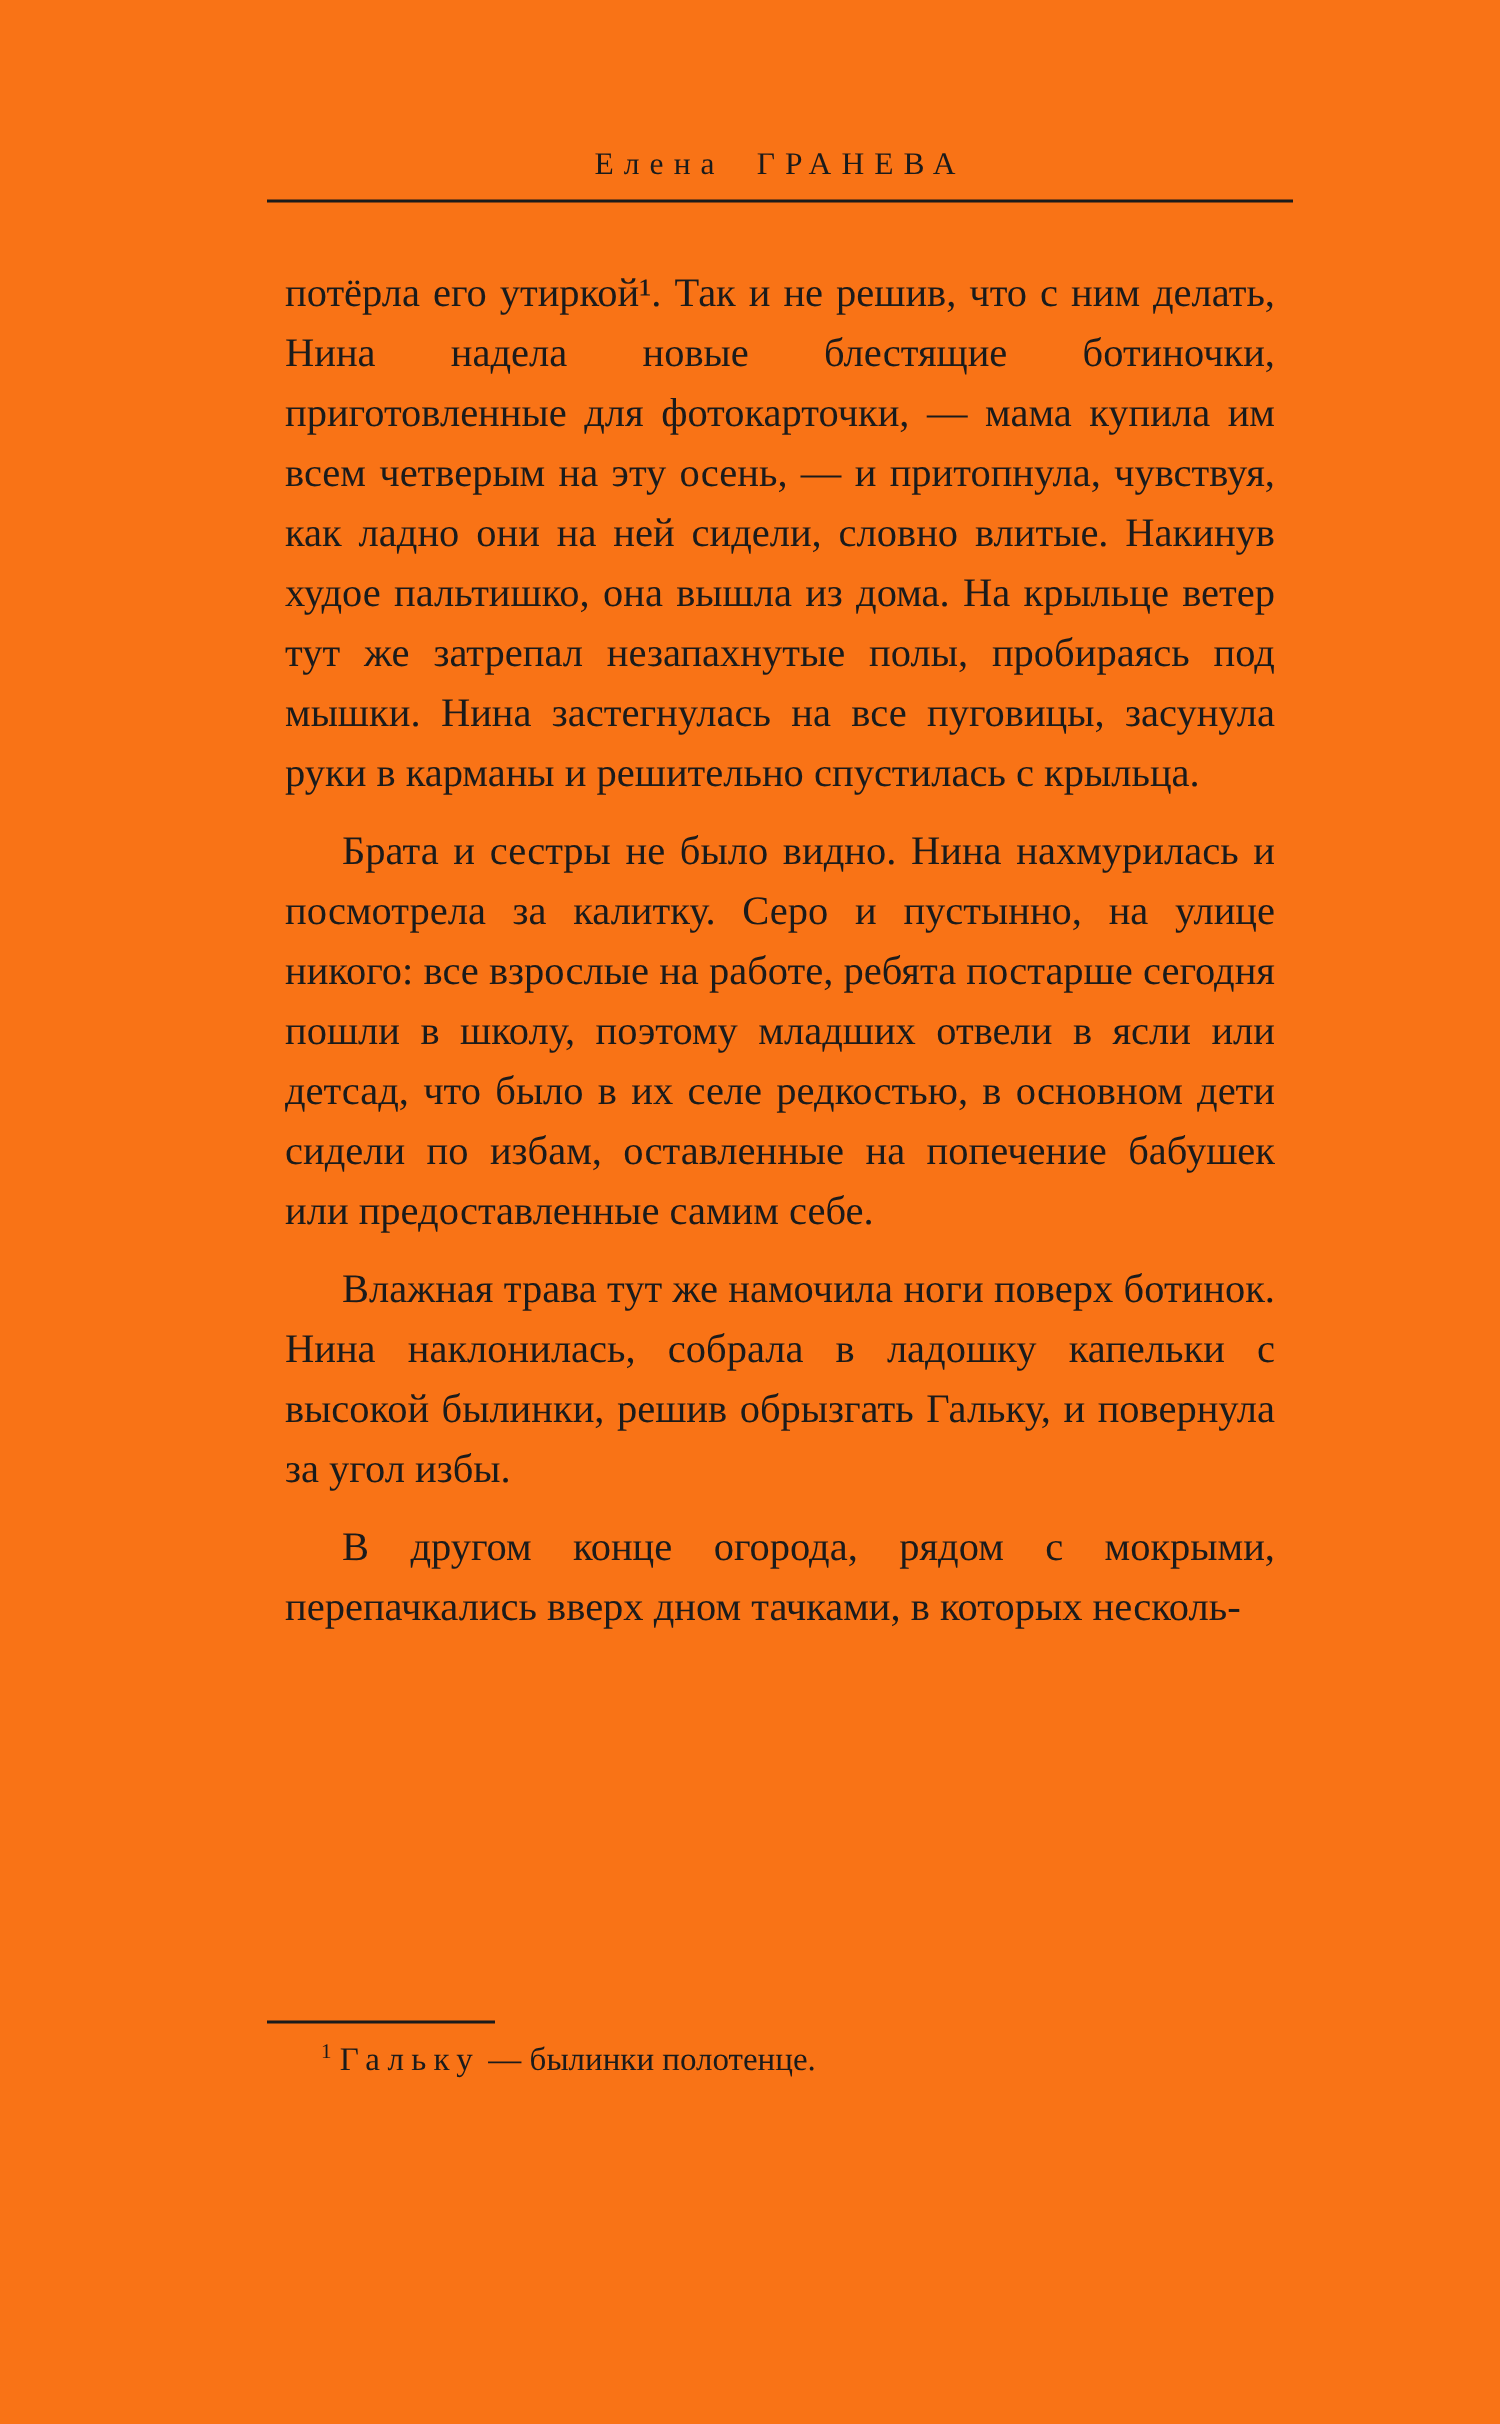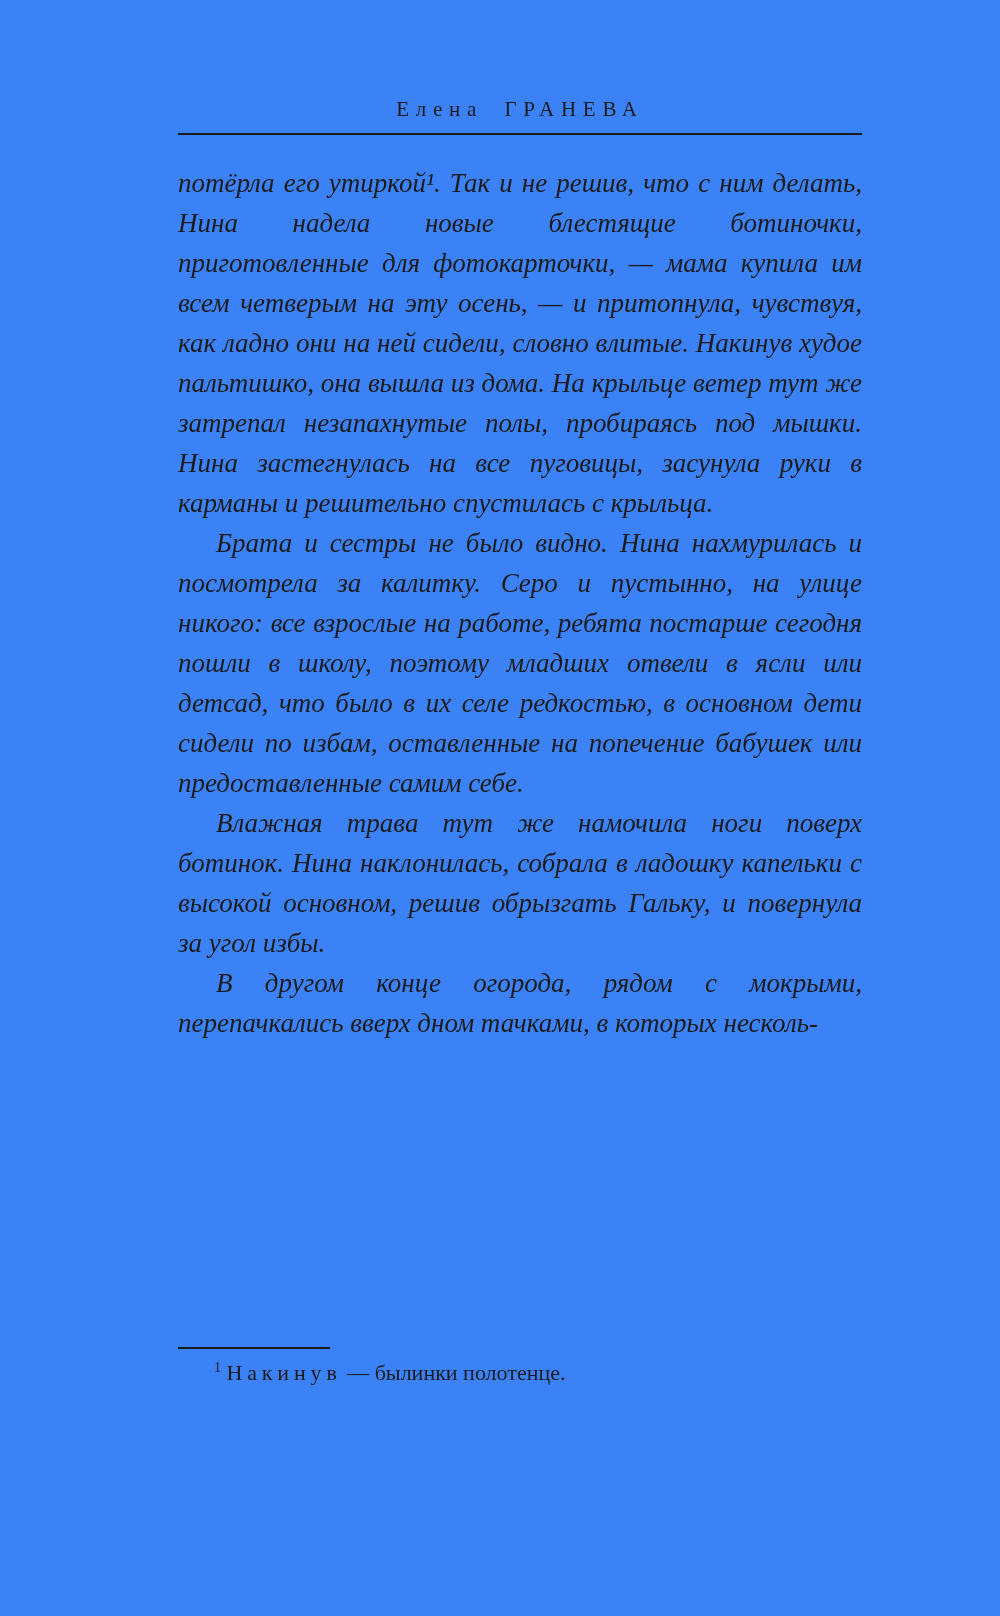--- a/index.html
+++ b/index.html
@@ -5,21 +5,21 @@
   html, body {
     margin: 0;
     padding: 0;
     background: #e9e9e9;
   }
   .page {
     position: relative;
     width: 1000px;
     height: 1616px;
     margin: 0 auto;
-    background: #3b82f6;
+    background: #f97316;
     color: #1b1b1b;
     font-family: "Liberation Serif", "DejaVu Serif", serif;
     overflow: hidden;
   }
 
   
   .running-header {
     position: absolute;
     left: 178px;
     top: 97px;
@@ -43,23 +43,22 @@
     width: 684px;
     height: 1174px;
     overflow: hidden;
     font-size: 27px;
     line-height: 40px;
     text-align: justify;
     hyphens: auto;
     -webkit-hyphens: auto;
   }
   .text-block p {
-    margin: 0;
+    margin: 12px;
     text-indent: 38px;
-    font-style: italic;
   }
   .text-block p.no-indent {
     text-indent: 0;
   }
 
   
   .footnote-separator {
     position: absolute;
     left: 178px;
     top: 1347px;
@@ -102,28 +101,28 @@
 
 <div class="page">
 
   <header class="running-header">
     <div class="author-name">Елена ГРАНЕВА</div>
   </header>
 
   <main class="text-block">
     <p class="no-indent">потёрла его утиркой¹. Так и не решив, что с ним делать, Нина надела новые блестящие ботиночки, приготовленные для фотокарточки, — мама купила им всем четверым на эту осень, — и притопнула, чувствуя, как ладно они на ней сидели, словно влитые. Накинув худое пальтишко, она вышла из дома. На крыльце ветер тут же затрепал незапахнутые полы, пробираясь под мышки. Нина застегнулась на все пуговицы, засунула руки в карманы и решительно спустилась с крыльца.</p>
     <p>Брата и сестры не было видно. Нина нахмурилась и посмотрела за калитку. Серо и пустынно, на улице никого: все взрослые на работе, ребята постарше сегодня пошли в школу, поэтому младших отвели в ясли или детсад, что было в их селе редкостью, в основном дети сидели по избам, оставленные на попечение бабушек или предоставленные самим себе.</p>
-    <p>Влажная трава тут же намочила ноги поверх ботинок. Нина наклонилась, собрала в ладошку капельки с высокой основном, решив обрызгать Гальку, и повернула за угол избы.</p>
+    <p>Влажная трава тут же намочила ноги поверх ботинок. Нина наклонилась, собрала в ладошку капельки с высокой былинки, решив обрызгать Гальку, и повернула за угол избы.</p>
     <p>В другом конце огорода, рядом с мокрыми, перепачкались вверх дном тачками, в которых несколь-</p>
   </main>
 
   <div class="footnote-separator"></div>
 
   <div class="footnote">
     <p class="footnote-line">
       <span class="footnote-marker">1</span>
-      <span class="footnote-term">Накинув</span>
+      <span class="footnote-term">Гальку</span>
       <span class="footnote-rest">— былинки полотенце.</span>
     </p>
   </div>
 
 
 </div>
 
 </body></html>

